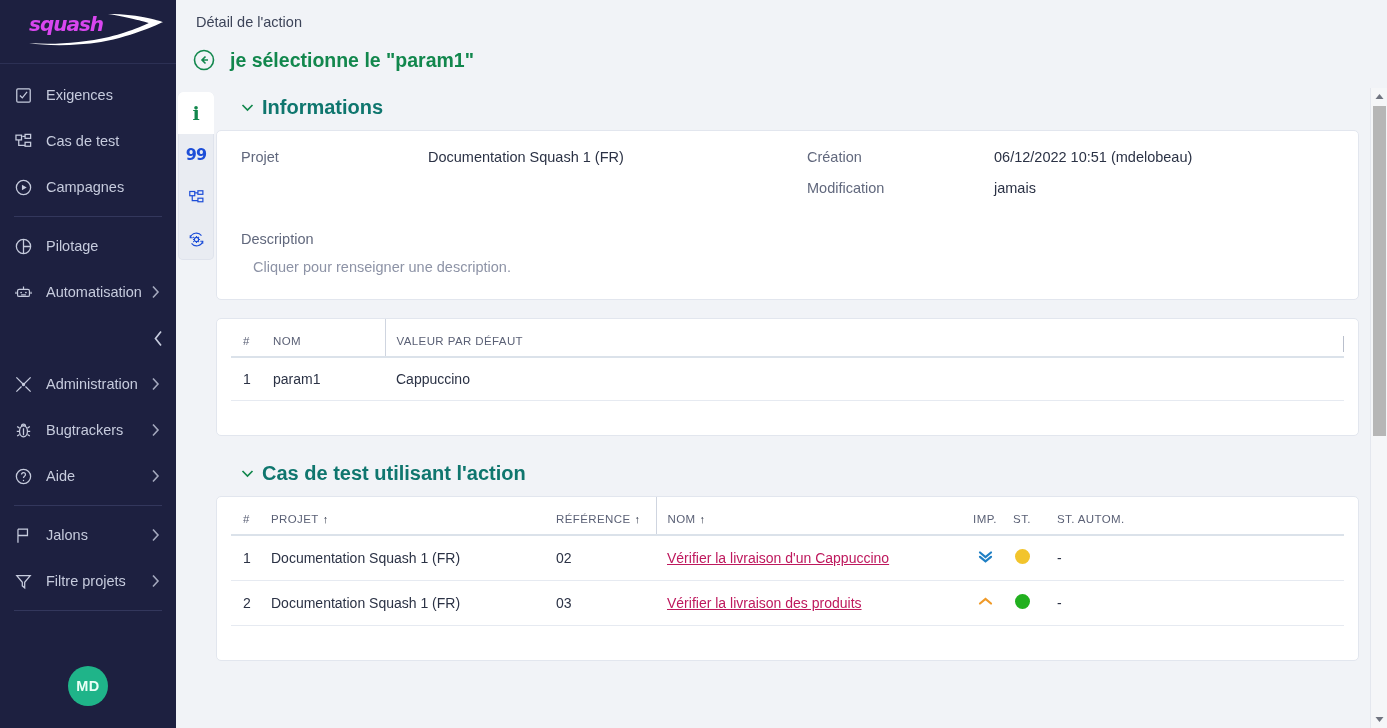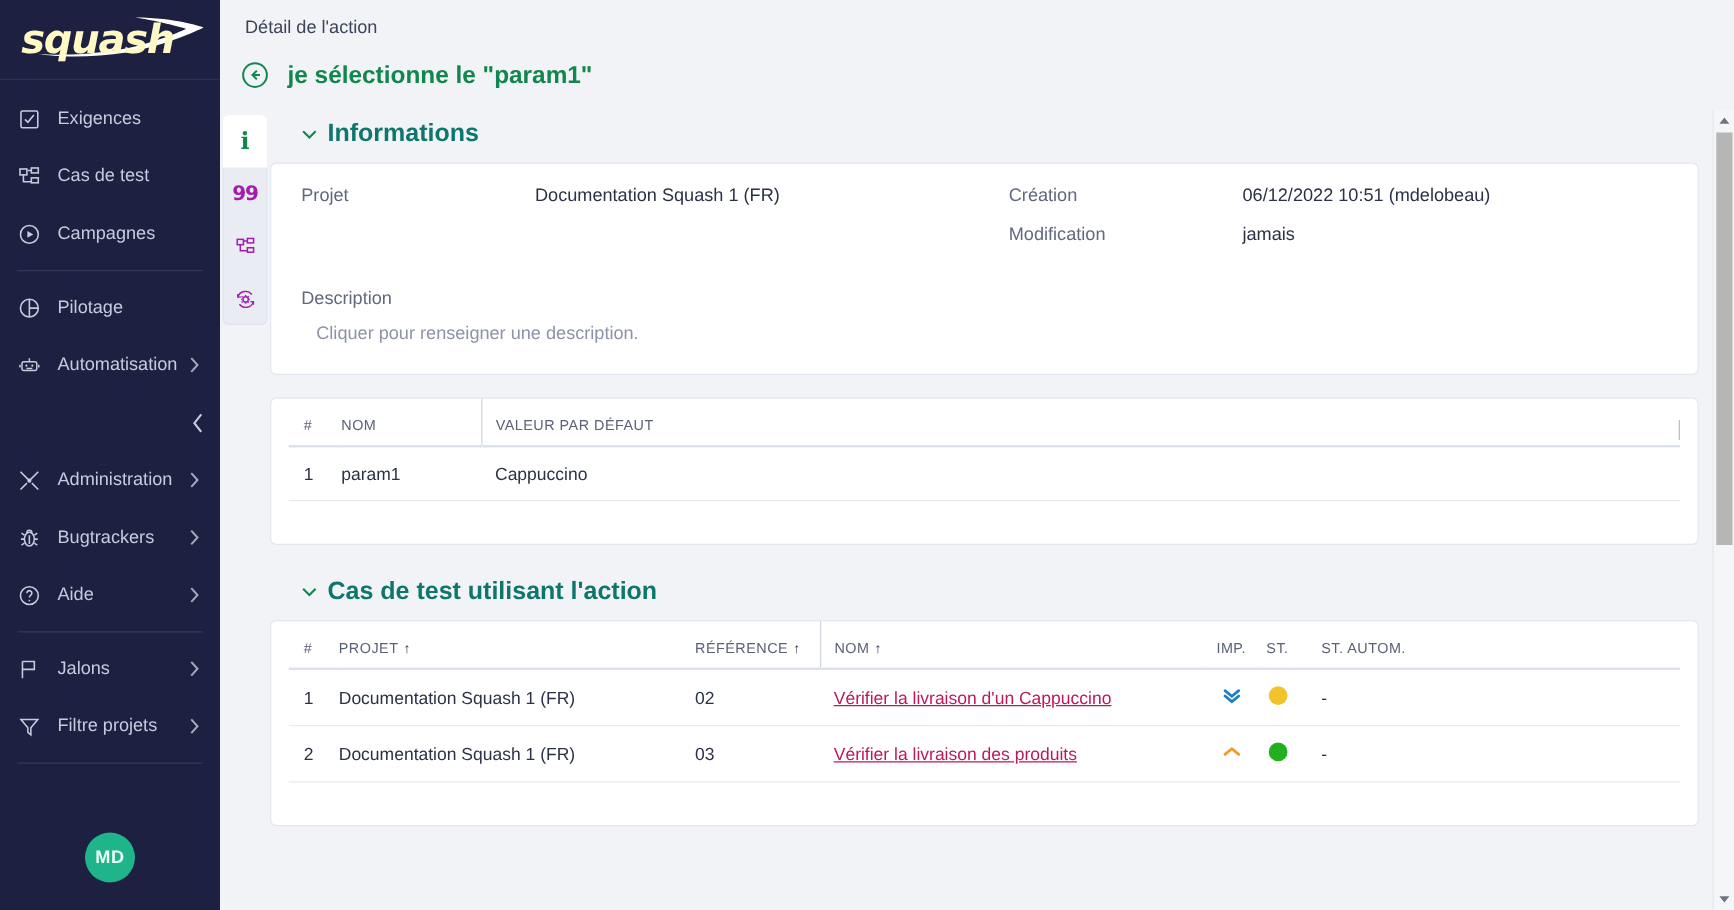--- a/index.html
+++ b/index.html
@@ -20,25 +20,25 @@
     position: relative;
   }
   .logo-area {
     height: 64px;
     display: flex; align-items: center; justify-content: center;
     border-bottom: 1px solid #2c3054;
     position: relative;
   }
   .logo-wrap { position: relative; width: 150px; height: 44px; }
   .logo-text {
-    position: absolute; left: 4px; top: 2px;
+    position: absolute; left: 16px; top: 2px;
     font-family: "DejaVu Sans", sans-serif;
     font-style: italic; font-weight: bold;
-    font-size: 32px; letter-spacing: -1px;
-    color: #fef9c3;
+    font-size: 20px; letter-spacing: -1px;
+    color: #d946ef;
   }
   .logo-swoosh { position: absolute; left: 0; top: 0; width: 150px; height: 44px; }
 
   .nav { padding-top: 8px; flex: 0 0 auto; }
   .nav-item {
     height: 46px;
     display: flex; align-items: center;
     padding: 0 14px;
     color: #c6cbdd;
     font-size: 14.5px;
@@ -99,21 +99,21 @@
     width: 36px;
     background: #e9ecf2;
     border-radius: 5px;
     box-shadow: 0 0 0 1px #dfe3ec inset;
     padding: 0;
     overflow: hidden;
   }
   .tab {
     height: 42px; width: 36px;
     display: flex; align-items: center; justify-content: center;
-    color: #a21caf; cursor: pointer;
+    color: #1d4ed8; cursor: pointer;
   }
   .tab.active { background: #ffffff; color: #12874d; }
   .tab .glyph-i { font-family: "DejaVu Serif", serif; font-weight: bold; font-size: 19px; line-height: 1; }
   .tab .glyph-q { font-family: "DejaVu Sans", sans-serif; font-weight: bold; font-size: 16px; line-height: 1; letter-spacing: -1px; }
 
   
   .content {
     position: absolute; left: 40px; top: 88px; right: 28px; bottom: 0;
     overflow: hidden;
   }

